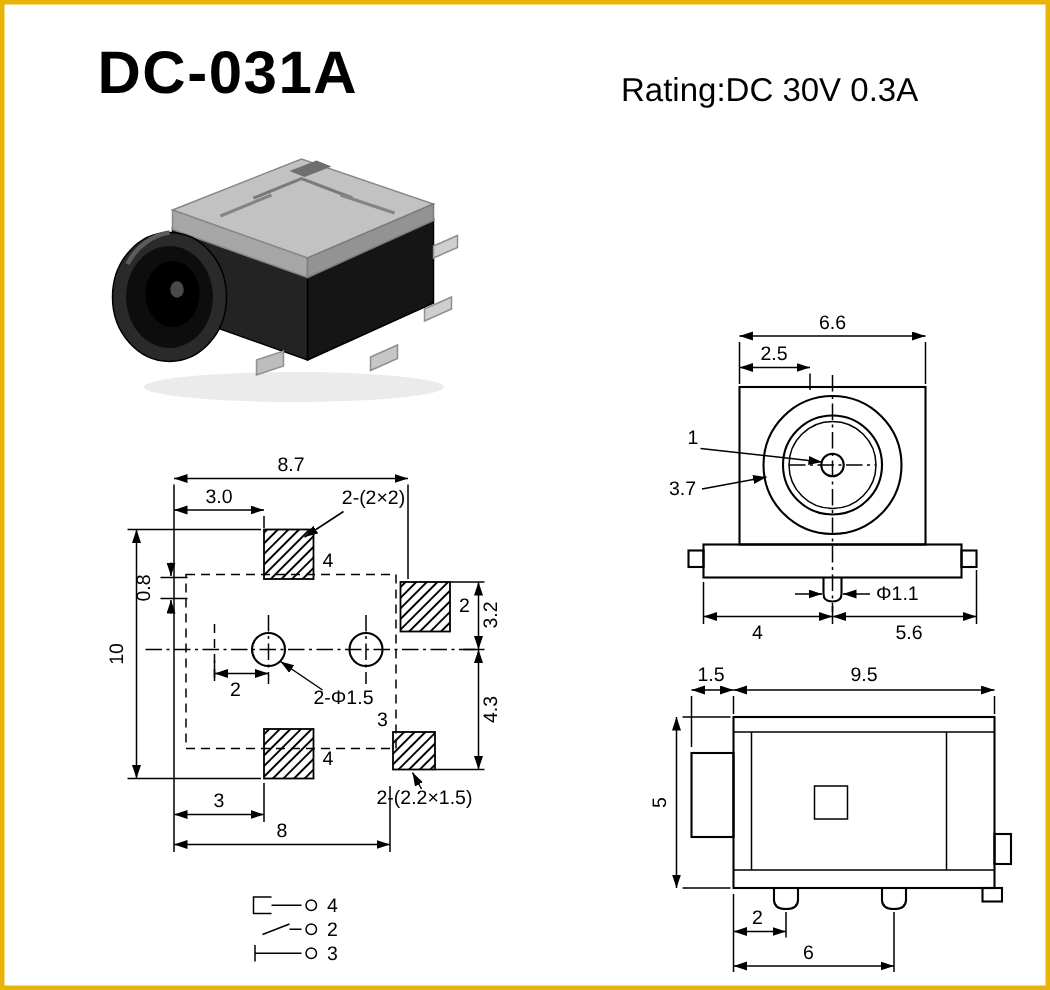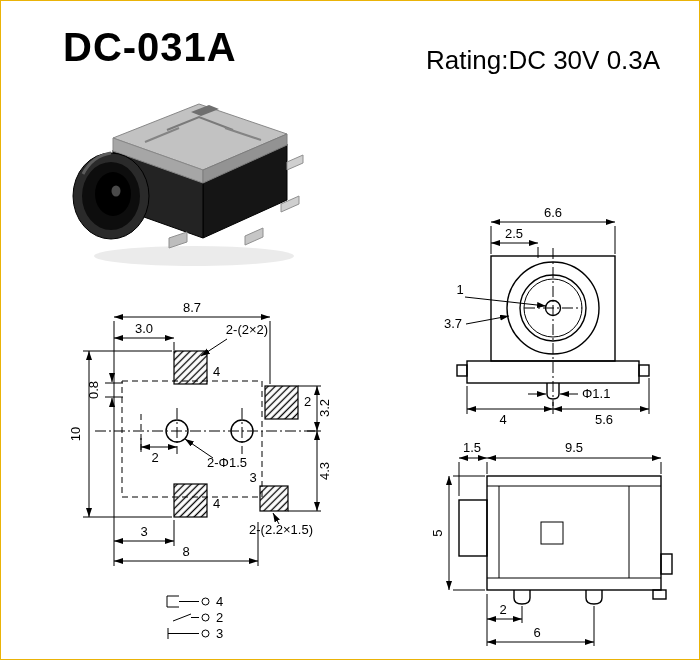--- a/index.html
+++ b/index.html
@@ -1,20 +1,20 @@
 <!DOCTYPE html>
 <html><head>
 <meta charset="utf-8">
 <title>DC-031A Datasheet</title>
 <style>
   * { margin:0; padding:0; box-sizing:border-box; }
   html,body { width:700px; height:660px; background:#fff; font-family:"Liberation Sans",sans-serif; color:#000; }
-  .page { position:relative; width:700px; height:660px; border:1px solid #eab308; background:#fff; overflow:hidden; }
+  .page { position:relative; width:700px; height:660px; border:3px solid #eab308; background:#fff; overflow:hidden; }
   #title { position:absolute; left:62px; top:24px; font-size:40px; font-weight:800; letter-spacing:1px; }
-  #rating { position:absolute; left:425px; top:44px; font-size:26px; }
+  #rating { position:absolute; left:411px; top:44px; font-size:22px; }
   svg { position:absolute; overflow:visible; }
   svg text { font-family:"Liberation Sans",sans-serif; font-size:13px; fill:#000; }
   .ln   { stroke:#000; stroke-width:1.4; fill:none; }
   .thin { stroke:#000; stroke-width:1; fill:none; }
   .dash { stroke-dasharray:6 4; }
   .cl   { stroke:#000; stroke-width:1; fill:none; stroke-dasharray:11 3 2 3; }
   .padr { stroke:#000; stroke-width:1.2; }
 </style>
 </head>
 <body>

